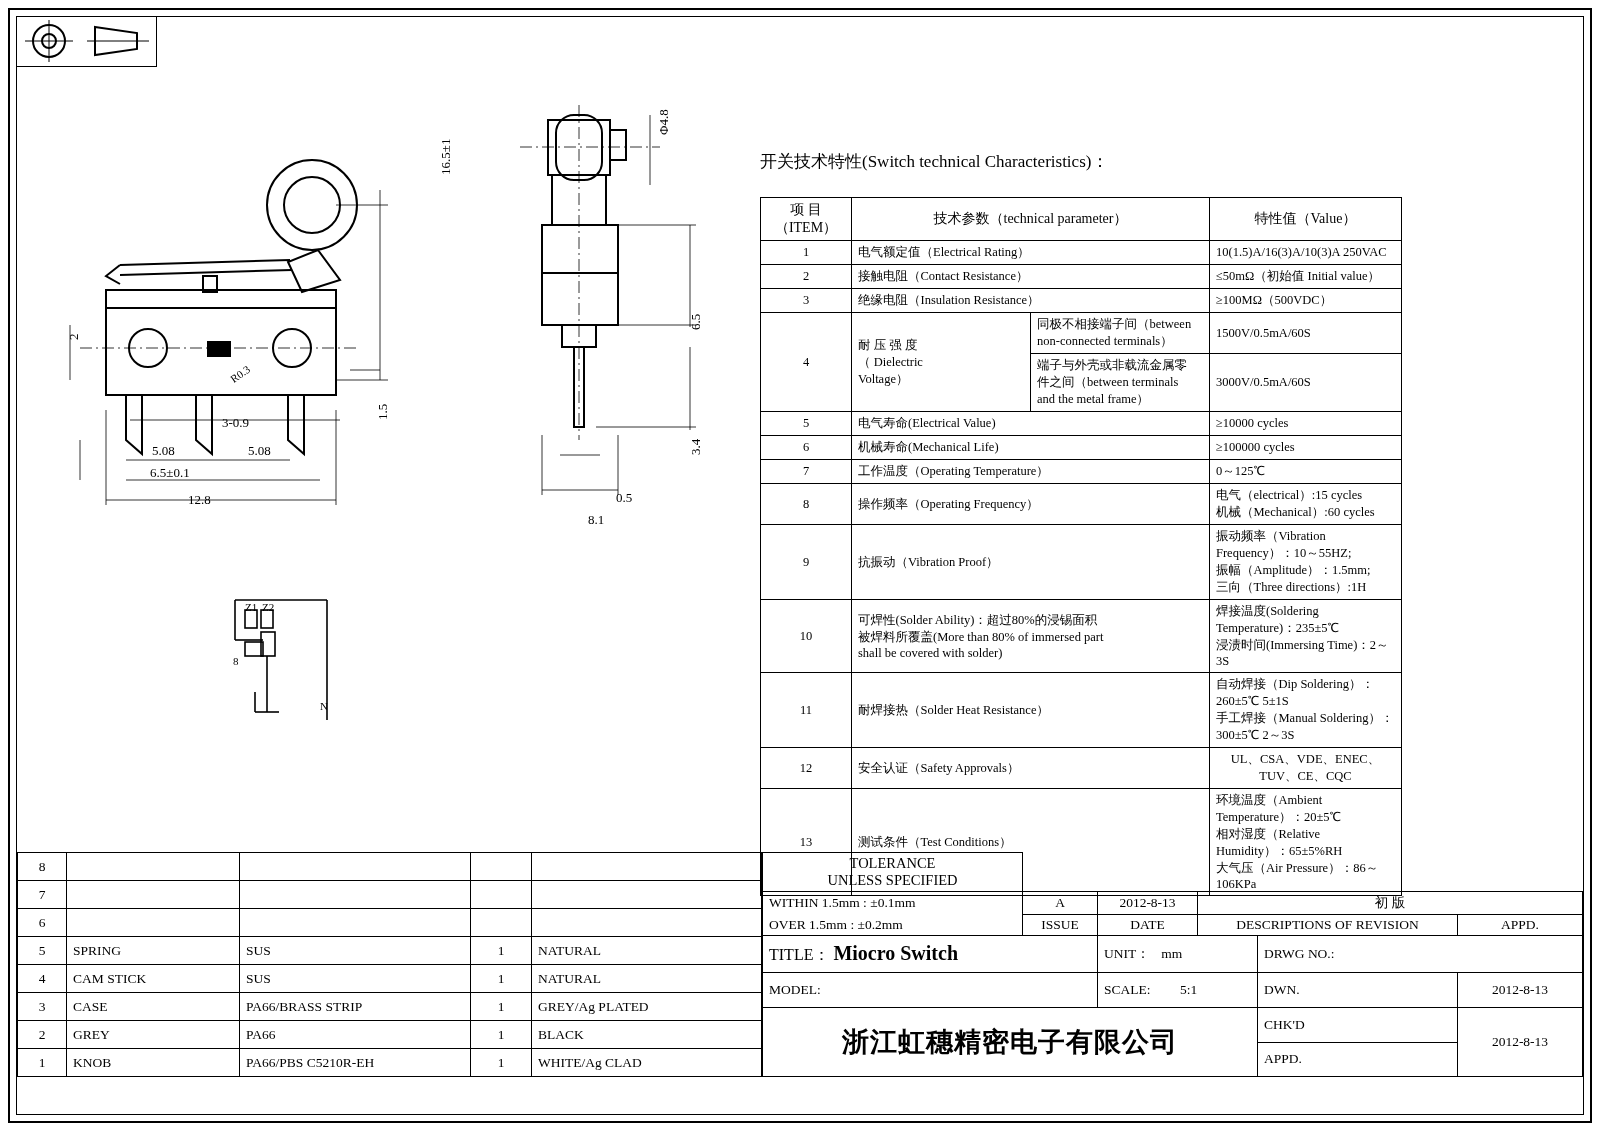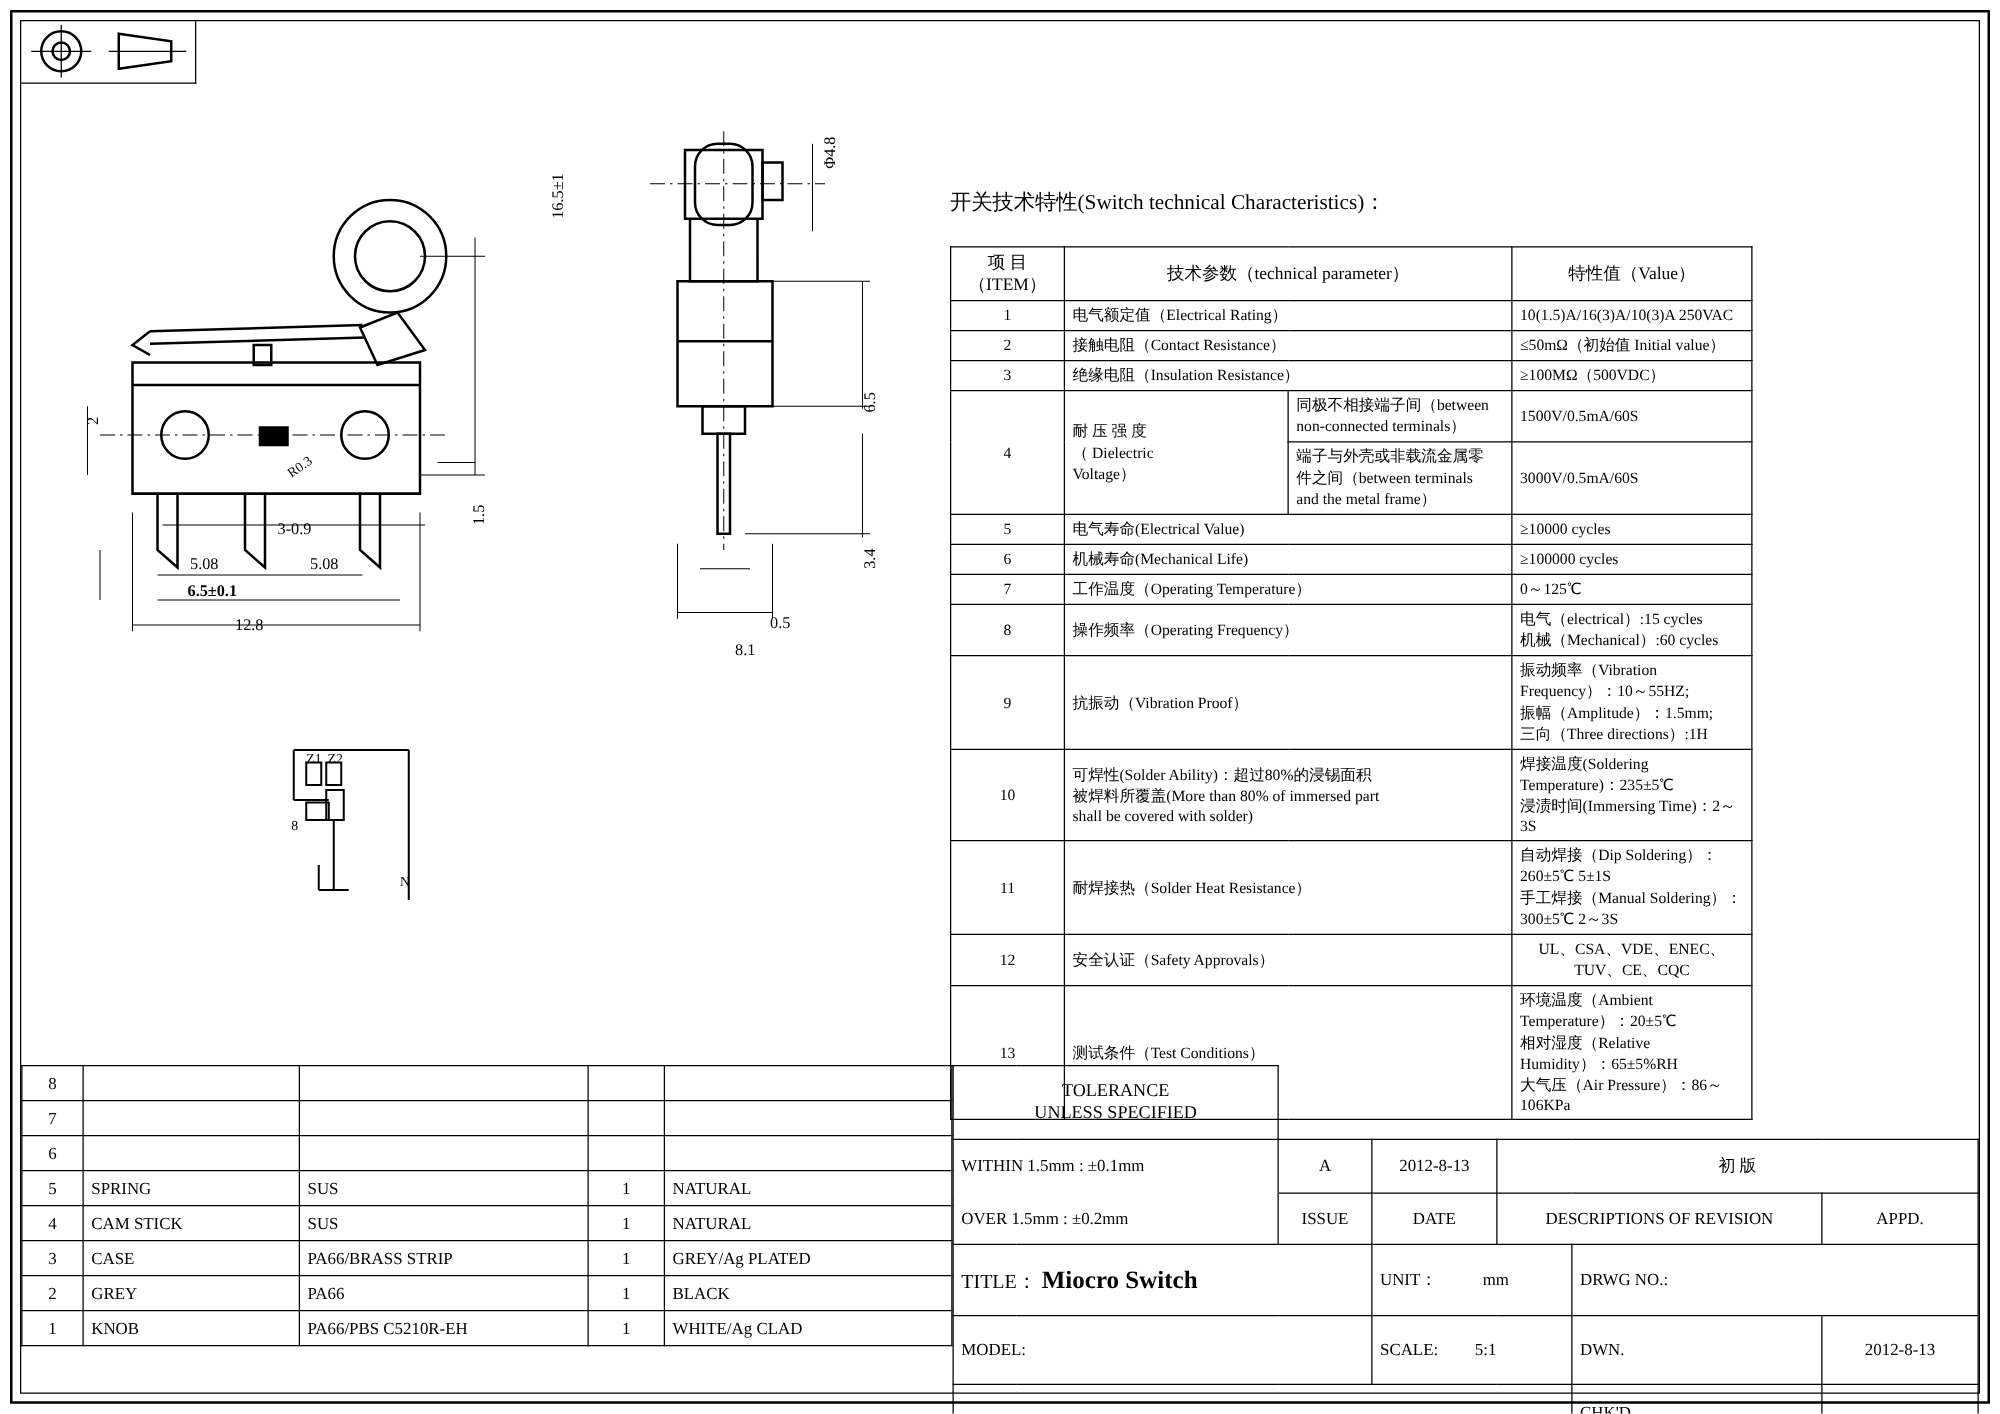--- a/index.html
+++ b/index.html
@@ -33,21 +33,21 @@
   .bom td{border:1px solid #000;height:25px;padding:1px 6px;white-space:nowrap;overflow:hidden;}
   .bom .no{width:36px;text-align:center;}
   .bom .parts{width:160px;}
   .bom .mat{width:218px;}
   .bom .qty{width:48px;text-align:center;}
   .bom .rem{width:auto;}
   .bom .hdr{text-align:center;}
 
   .title-block{position:absolute;left:762px;top:852px;width:820px;height:262px;}
   .tb-tbl{border-collapse:collapse;width:820px;table-layout:fixed;font-size:13.5px;}
-  .tb-tbl td{border:1px solid #000;padding:12px 6px;vertical-align:middle;}
+  .tb-tbl td{border:1px solid #000;padding:2px 6px;vertical-align:middle;}
   .tol-head{text-align:center;font-size:14.5px;}
   .tb-center{text-align:center;}
   .company{font-size:27px;font-weight:bold;text-align:center;letter-spacing:1px;}
   .tb-title{font-size:16px;}
   .tb-title .v{font-size:20px;font-weight:bold;}
 </style>
 </head>
 <body>
 
 <div id="sheet">
@@ -111,21 +111,21 @@
       <line x1="310" y1="290" x2="340" y2="290"></line>
     </g>
   </svg>
   <div class="lbl" style="left:438px;top:175px;transform:rotate(-90deg);transform-origin:left top;">16.5±1</div>
   <div class="lbl" style="left:66px;top:340px;transform:rotate(-90deg);transform-origin:left top;">2</div>
   <div class="lbl" style="left:228px;top:375px;font-size:11px;transform:rotate(-35deg);transform-origin:left top;">R0.3</div>
   <div class="lbl" style="left:375px;top:420px;transform:rotate(-90deg);transform-origin:left top;">1.5</div>
   <div class="lbl" style="left:222px;top:415px;">3-0.9</div>
   <div class="lbl" style="left:152px;top:443px;">5.08</div>
   <div class="lbl" style="left:248px;top:443px;">5.08</div>
-  <div class="lbl" style="left:150px;top:465px;font-weight:bold;">6.5±0.1</div>
+  <div class="lbl" style="left:150px;top:465px;">6.5±0.1</div>
   <div class="lbl" style="left:188px;top:492px;">12.8</div>
 
   <svg class="dwg" style="left:500px;top:95px;" width="250" height="440" viewBox="0 0 250 440">
     <g fill="none" stroke="#000" stroke-width="2">
       <rect x="48" y="25" width="62" height="55"></rect>
       <rect x="56" y="20" width="46" height="65" rx="18"></rect>
       <rect x="110" y="35" width="16" height="30"></rect>
       <path d="M52,80 L52,130 L106,130 L106,80"></path>
       <rect x="42" y="130" width="76" height="100"></rect>
       <line x1="42" y1="178" x2="118" y2="178"></line>
@@ -395,21 +395,21 @@
         <td colspan="2" class="tb-center">DESCRIPTIONS OF REVISION</td>
         <td class="tb-center">APPD.</td>
       </tr>
       <tr>
         <td colspan="3" class="tb-title" style="height:32px">
           <span>TITLE：</span>
           <span class="v">Miocro Switch</span>
         </td>
         <td colspan="2">
           <span>UNIT：</span>
-          <span style="margin-left:33px">mm</span>
+          <span style="margin-left:8px">mm</span>
         </td>
         <td colspan="2">DRWG NO.:</td>
       </tr>
       <tr>
         <td colspan="3" style="height:30px">MODEL:</td>
         <td colspan="2">
           <span>SCALE:</span>
           <span style="margin-left:26px">5:1</span>
         </td>
         <td>DWN.</td>

